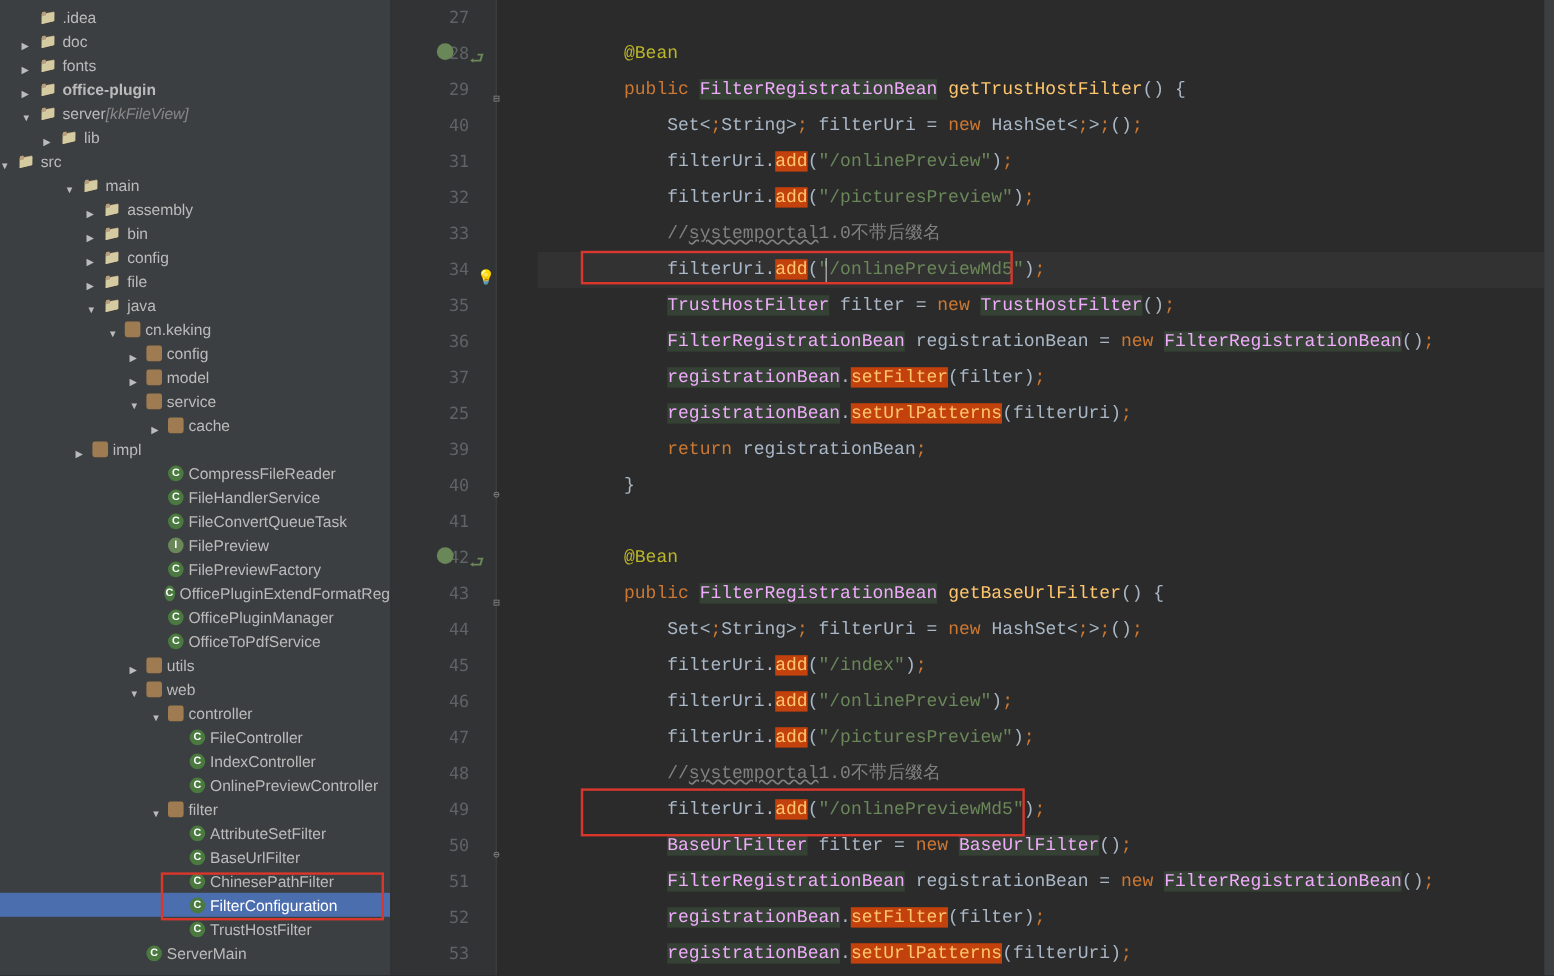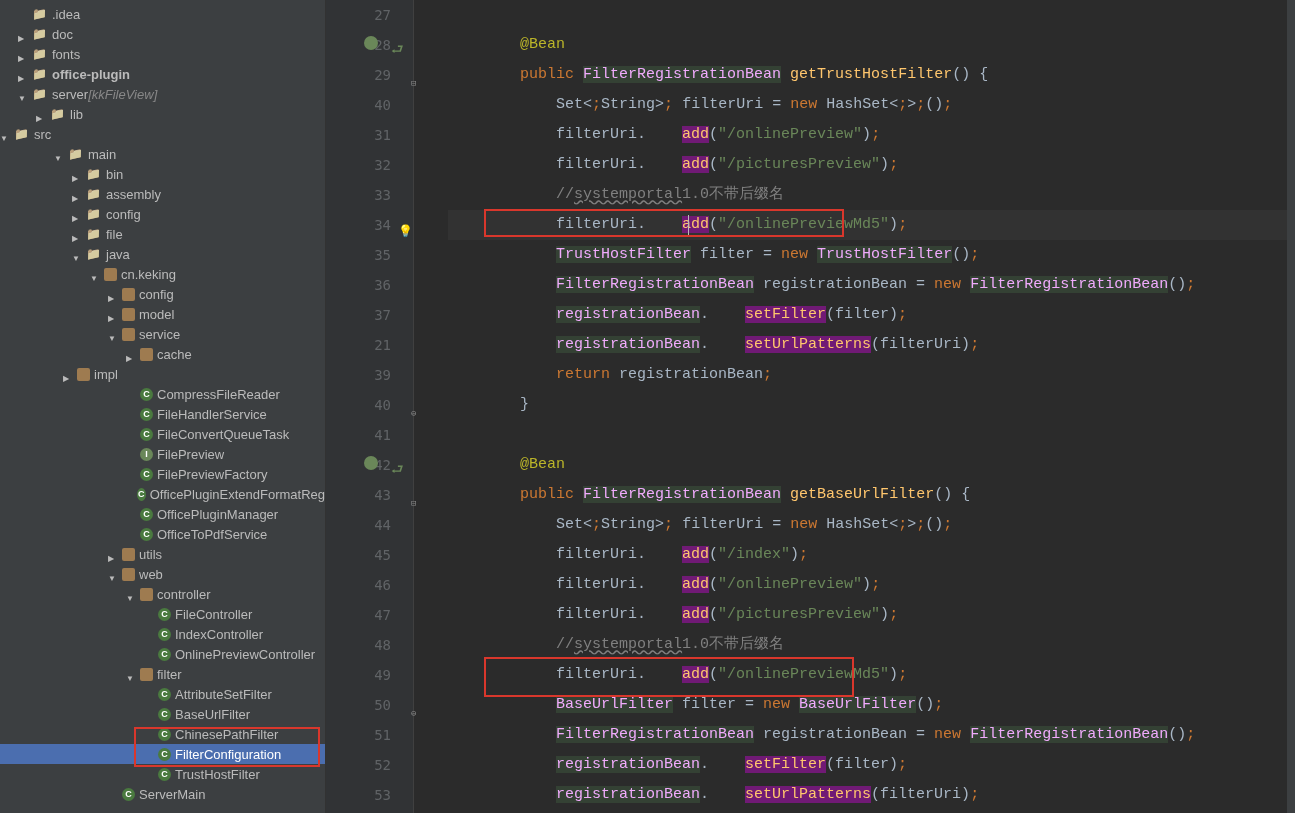--- a/index.html
+++ b/index.html
@@ -107,21 +107,21 @@
   padding-left: 34px;
   white-space: pre;
   position: relative;
 }
 .line { height: 30px; position: relative; }
 .current-line { background: #323232; }
 .kw { color: #cc7832; }
 .cls { color: #f0abfc; background: #344134; }
 .cls-plain { color: #a9b7c6; }
 .method { color: #ffc66d; }
-.method-bg { color: #ffc66d; background: #701a75; margin-left: 36px; }
+.method-bg { color: #ffc66d; background: #c2410c; }
 .str { color: #6a8759; }
 .cmt { color: #808080; }
 .cmt-ul { color: #808080; text-decoration: underline wavy #808080; }
 .ann { color: #bbb529; }
 .s { color: #cc7832; }
 .caret {
   position: absolute;
   width: 1px;
   height: 20px;
   background: #bbbbbb;
@@ -182,26 +182,26 @@
         <span class="label">src</span>
       </div>
       <div class="tree-item" style="padding-left: 54px;">
         <span class="arrow arrow-down"></span>
         <span class="ticon folder-icon"></span>
         <span class="label">main</span>
       </div>
       <div class="tree-item" style="padding-left: 72px;">
         <span class="arrow arrow-right"></span>
         <span class="ticon folder-icon"></span>
+        <span class="label">assembly</span>
+      </div>
+      <div class="tree-item" style="padding-left: 72px;">
+        <span class="arrow arrow-right"></span>
+        <span class="ticon folder-icon"></span>
         <span class="label">bin</span>
-      </div>
-      <div class="tree-item" style="padding-left: 72px;">
-        <span class="arrow arrow-right"></span>
-        <span class="ticon folder-icon"></span>
-        <span class="label">assembly</span>
       </div>
       <div class="tree-item" style="padding-left: 72px;">
         <span class="arrow arrow-right"></span>
         <span class="ticon folder-icon"></span>
         <span class="label">config</span>
       </div>
       <div class="tree-item" style="padding-left: 72px;">
         <span class="arrow arrow-right"></span>
         <span class="ticon folder-icon"></span>
         <span class="label">file</span>
@@ -353,21 +353,21 @@
         <div>28</div>
         <div>29</div>
         <div>40</div>
         <div>31</div>
         <div>32</div>
         <div>33</div>
         <div>34</div>
         <div>35</div>
         <div>36</div>
         <div>37</div>
-        <div>21</div>
+        <div>25</div>
         <div>39</div>
         <div>40</div>
         <div>41</div>
         <div>42</div>
         <div>43</div>
         <div>44</div>
         <div>45</div>
         <div>46</div>
         <div>47</div>
         <div>48</div>

